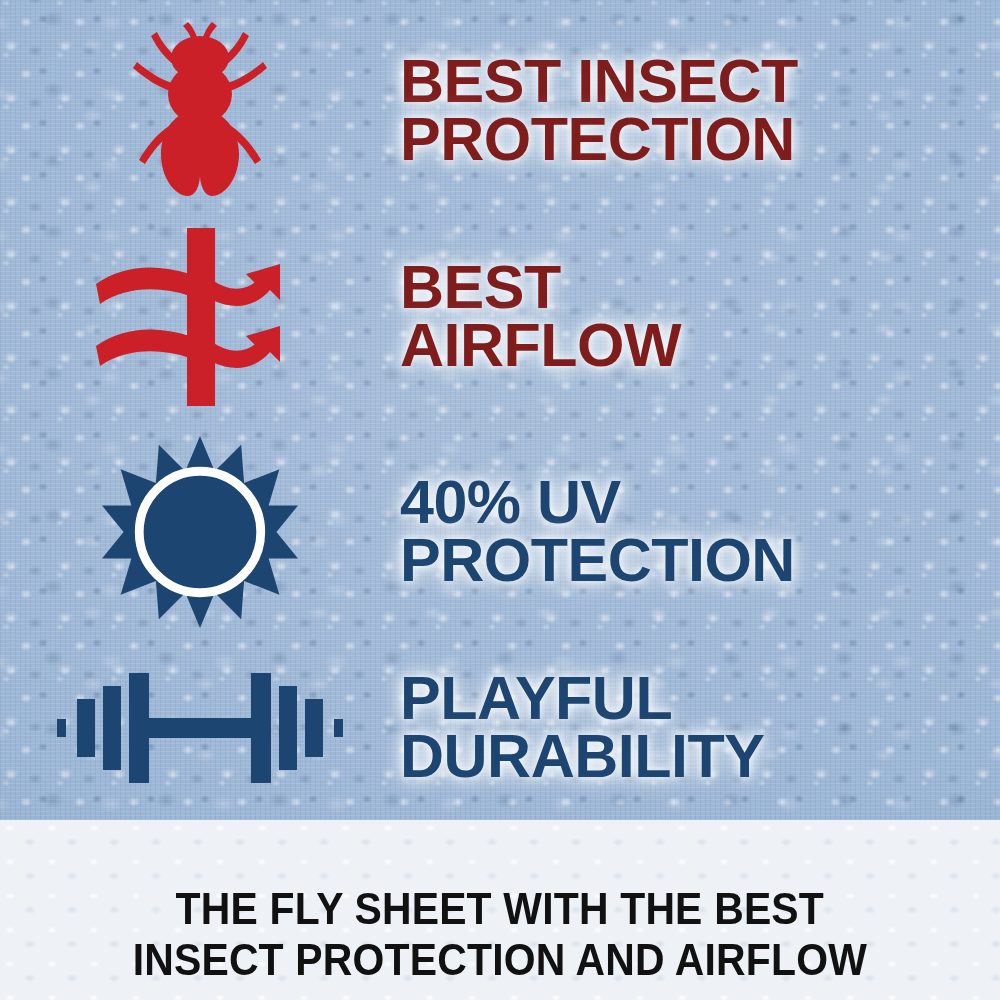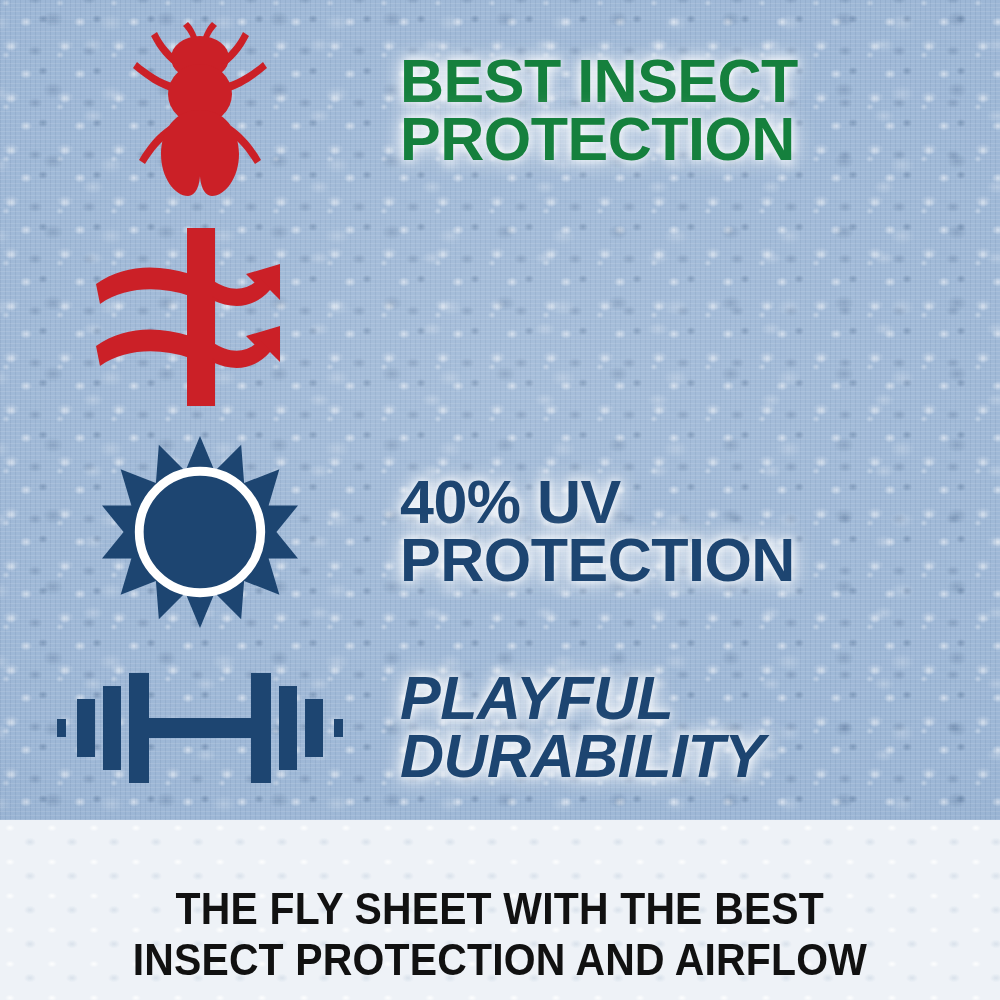--- a/index.html
+++ b/index.html
@@ -92,39 +92,39 @@
   .feature-text {
     font-family: "Liberation Sans", sans-serif;
     font-weight: bold;
     font-size: 61px;
     line-height: 0.95;
     letter-spacing: -0.5px;
     margin: 0;
     white-space: pre-line;
   }
   .feature-text.red {
-    color: #15803d;
+    color: #7f1d1d;
     text-shadow:
       0 0 10px rgba(255,255,255,0.95),
       0 0 18px rgba(255,255,255,0.85),
       0 0 26px rgba(255,255,255,0.6);
   }
   .feature-text.blue {
     color: #1d4571;
     text-shadow:
       0 0 10px rgba(255,255,255,0.95),
       0 0 18px rgba(255,255,255,0.85),
       0 0 26px rgba(255,255,255,0.6);
   }
 
   
   #row-insect   { top: 16px;  height: 190px; }
   #row-airflow  { top: 222px; height: 190px; }
   #row-uv       { top: 432px; height: 200px; justify-content: space-between; }
-  #row-durability { top: 640px; height: 175px; font-style: italic; }
+  #row-durability { top: 640px; height: 175px; }
 
   
   .caption-band {
     position: absolute;
     left: 0;
     top: 820px;
     width: 1000px;
     height: 232px;
     background-color: #eef2f7;
     background-image:
@@ -211,20 +211,24 @@
                      C150 74 136 74 122 62 Z"></path>
             <path d="M118 58 C136 70 152 70 166 56 L176 66 C158 86 134 86 118 74 Z"></path>
 
             <path d="M118 140 C140 150 160 148 176 130 L186 140 L186 104 L152 114 L162 124
                      C150 136 136 136 122 124 Z"></path>
             <path d="M118 120 C136 132 152 132 166 118 L176 128 C158 148 134 148 118 136 Z"></path>
           </g>
         </svg>
       </span>
     </div>
+    <div class="text-cell">
+      <p class="feature-text red">BEST
+AIRFLOW</p>
+    </div>
   </div>
 
   <div class="feature-row" id="row-uv">
     <div class="icon-cell">
       <span>
         <svg width="196" height="196" viewBox="0 0 200 200" aria-hidden="true">
 
           <polygon fill="#1d4571" points="100,2 115,38 142,11 145,50 181,36 170,73 200,73 178,100 200,127 170,127 181,164 145,150 142,189 115,162 100,198 85,162 58,189 55,150 19,164 30,127 0,127 22,100 0,73 30,73 19,36 55,50 58,11 85,38"></polygon>
 
           <circle cx="100" cy="100" r="62" fill="none" stroke="#ffffff" stroke-width="9"></circle>

